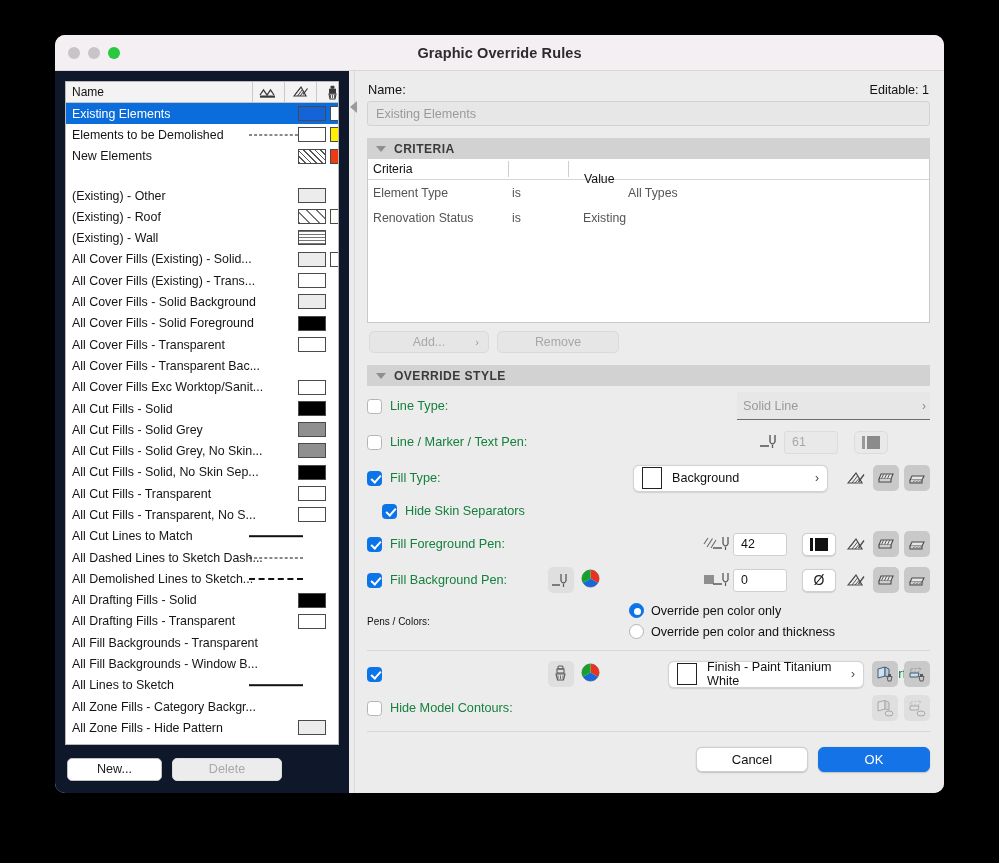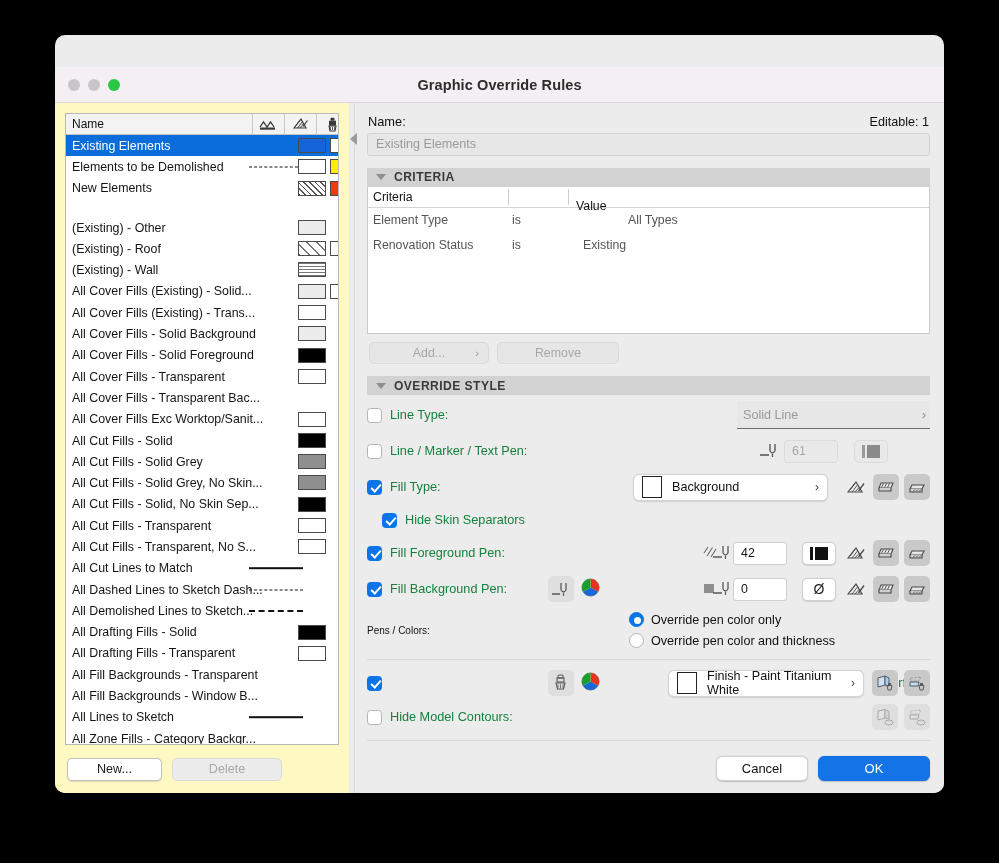--- a/index.html
+++ b/index.html
@@ -23,42 +23,41 @@
     display: flex;
     flex-direction: column;
   }
   #titlebar {
     height: 36px;
     background: #f4eff2;
     border-bottom: 1px solid #dcd6d9;
     display: flex; align-items: center;
     position: relative;
     flex: none;
-    margin-top: 32px;
   }
   .traffic {
     display: flex; gap: 8px; padding-left: 13px;
   }
   .dot { width: 12px; height: 12px; border-radius: 50%; }
   .dot.red    { background: #c9c4c7; }
   .dot.yellow { background: #c9c4c7; }
   .dot.green  { background: #28c840; }
   #win-title {
     position: absolute; left: 0; right: 0; text-align: center;
     font-size: 14.5px; font-weight: bold; color: #2c2c2c;
     letter-spacing: .1px;
     pointer-events: none;
   }
 
   #body { flex: 1; display: flex; min-height: 0; }
 
   
   #left {
     width: 294px; flex: none;
-    background: #fef9c3;
+    background: #0f172a;
     display: flex; flex-direction: column;
     padding: 10px 10px 0 10px;
   }
   #list-box {
     flex: 1; min-height: 0;
     background: #ffffff;
     border: 1px solid #b9b9b9;
     display: flex; flex-direction: column;
     overflow: hidden;
   }
@@ -211,21 +210,21 @@
   }
   #crit-head {
     height: 21px; flex: none;
     border-bottom: 1px solid #d6d6d6;
     display: flex; align-items: center;
     font-size: 12.3px; color: #111;
     position: relative;
   }
   #crit-head .c1 { padding-left: 5px; }
   #crit-head .cdiv { position: absolute; top: 2px; bottom: 2px; width: 1px; background: #cfcfcf; }
-  #crit-head .c2 { position: absolute; left: 208px; margin-top: 19px; }
+  #crit-head .c2 { position: absolute; left: 216px; margin-top: 19px; }
   .crit-row {
     height: 25px; display: flex; align-items: center;
     font-size: 12.3px; color: #555; position: relative;
   }
   .crit-row .f1 { padding-left: 5px; }
   .crit-row .f2 { position: absolute; left: 144px; }
   .crit-row .f3 { position: absolute; }
 
   #crit-btns {
     display: flex; gap: 8px; padding: 8px 0 0 2px;
@@ -327,21 +326,21 @@
 
   .hr { height: 1px; background: #d7d7d7; margin: 6px 0; }
 
   #footer {
     display: flex; justify-content: flex-end; gap: 10px;
     padding: 9px 0 12px 0;
   }
   .fbtn { height: 25px; border-radius: 6px; font-size: 13px;
           display:flex; align-items:center; justify-content:center;
           box-shadow: 0 .5px 1.4px rgba(0,0,0,.18); }
-  #btn-cancel { width: 92px; background: #fff; border: 1px solid #d0d0d0; color: #111; }
+  #btn-cancel { width: 112px; background: #fff; border: 1px solid #d0d0d0; color: #111; }
   #btn-ok { width: 112px; background: #1473e6; color: #fff; border: 1px solid #1473e6; }
 
   .pens-label { font-size: 10px; color: #111; }
 </style>
 </head>
 <body>
 
 <div id="window">
 
   <div id="titlebar">

